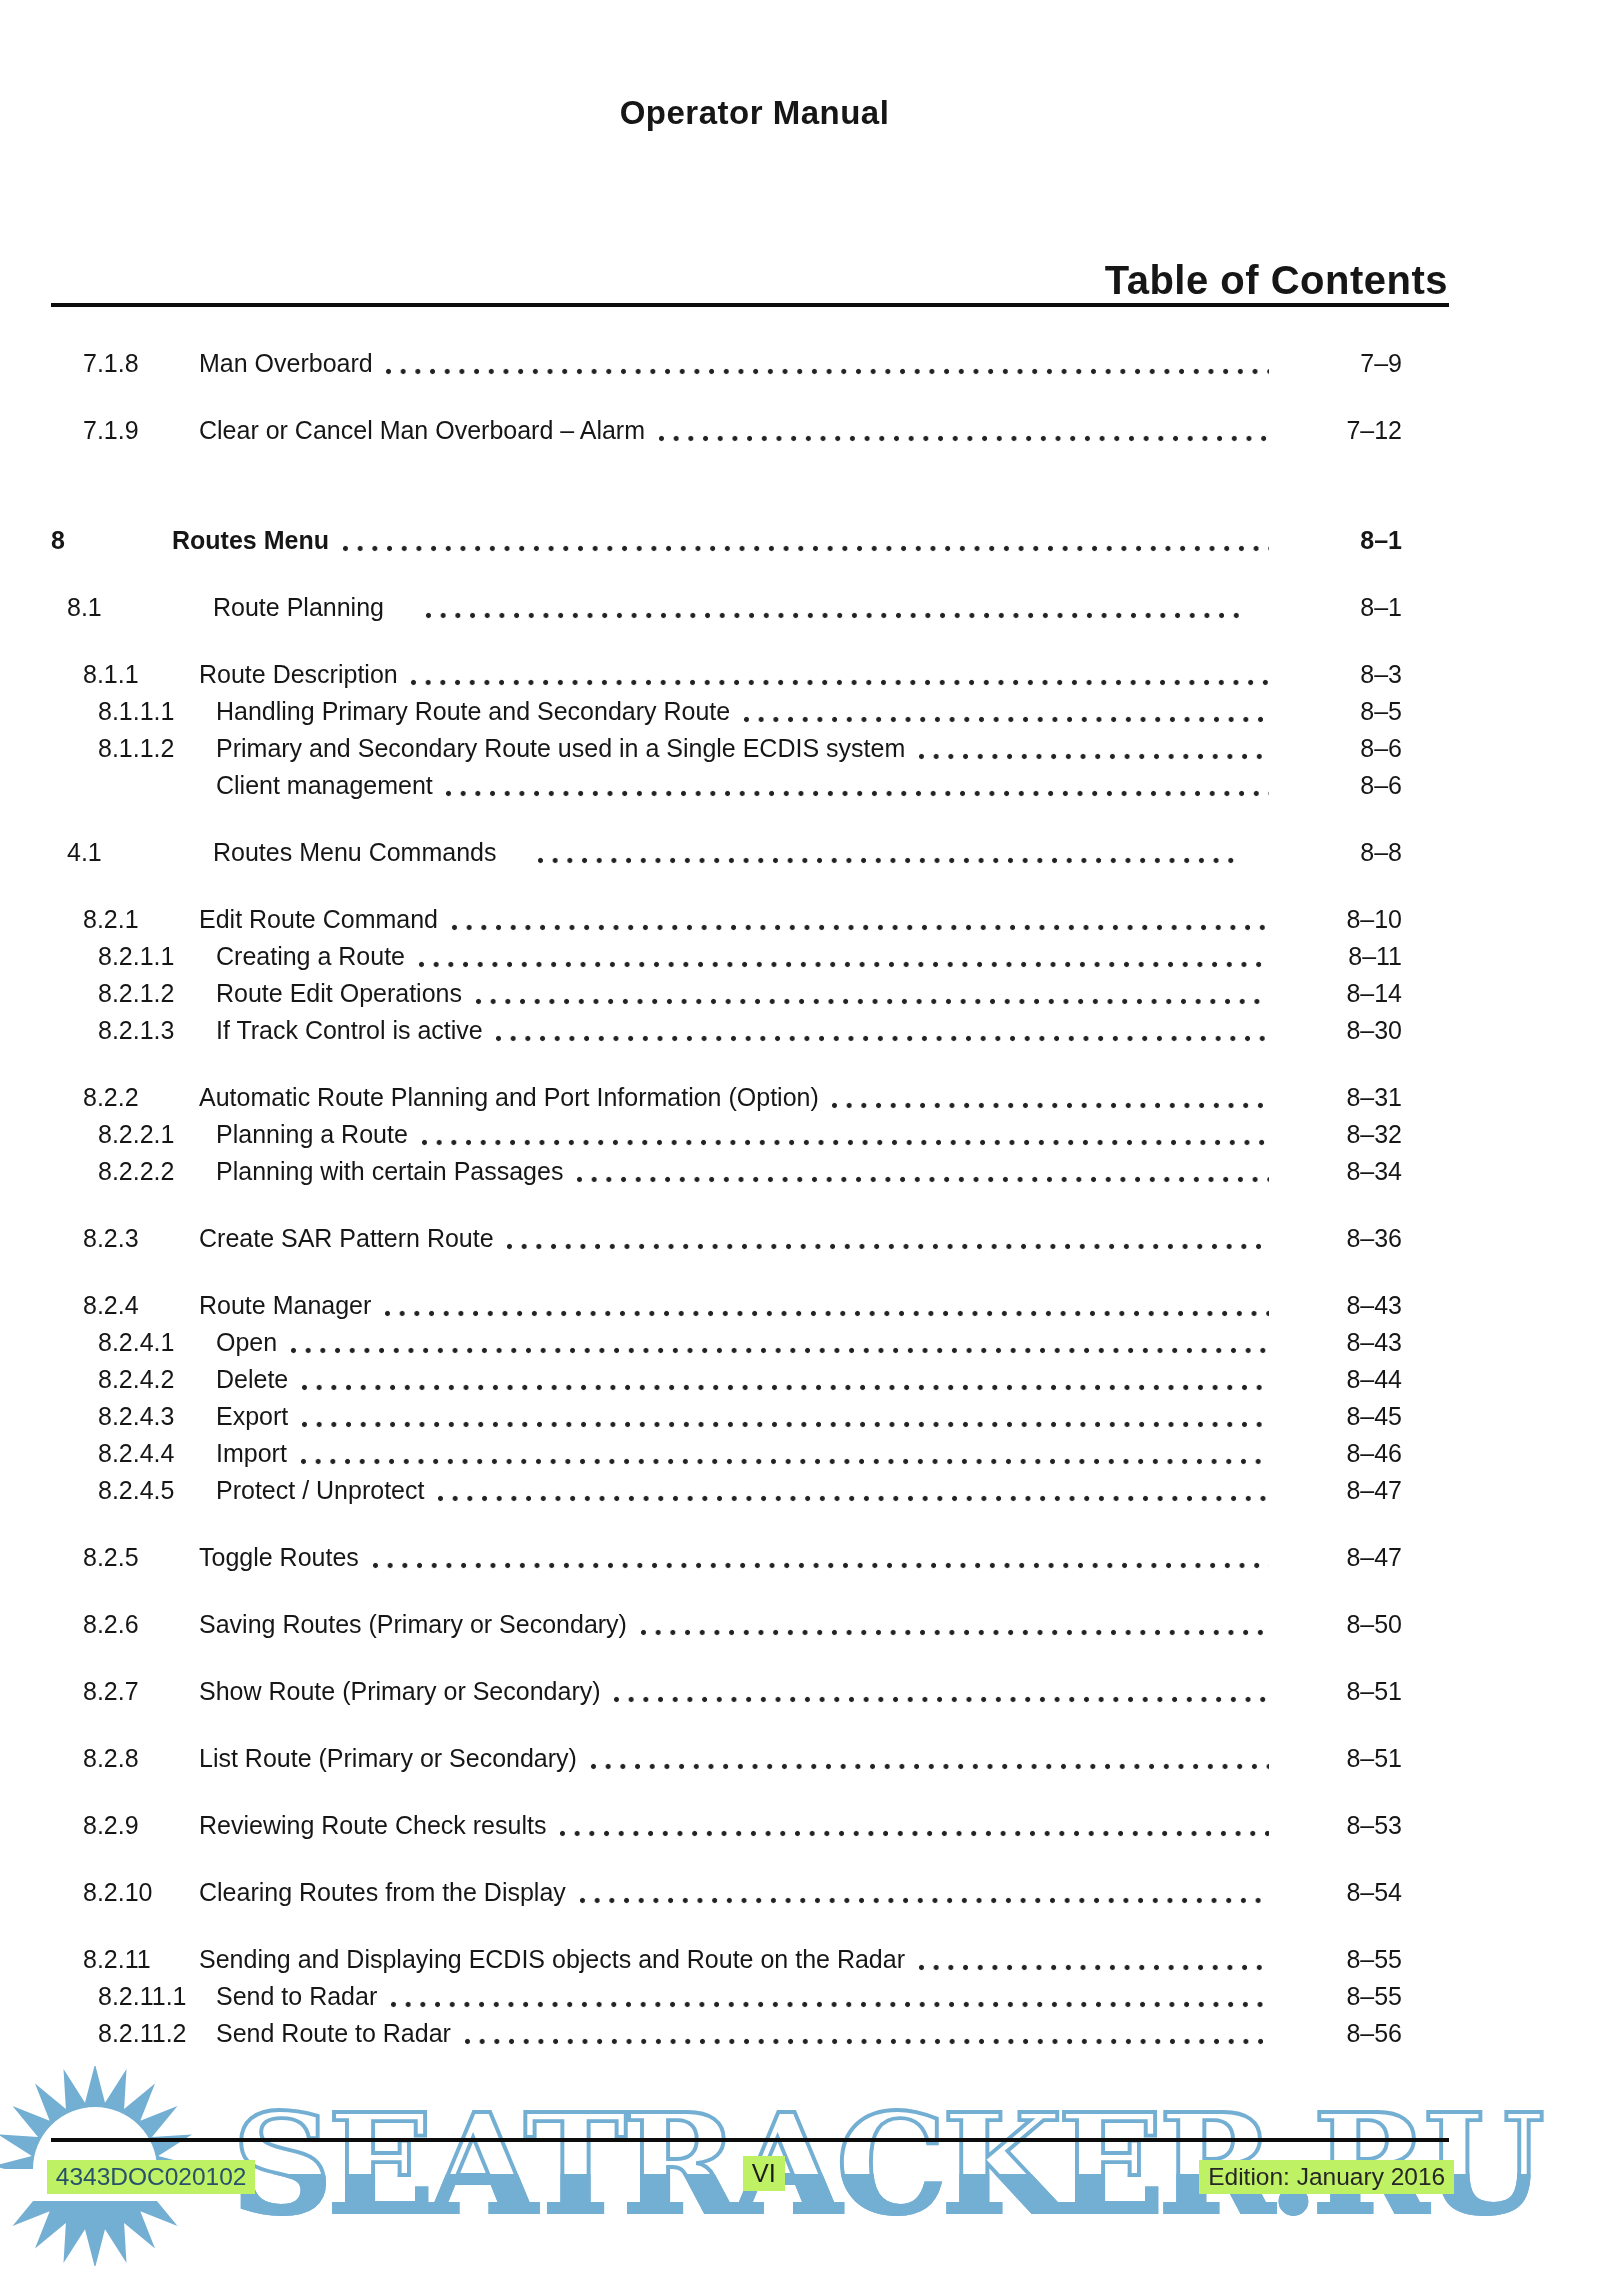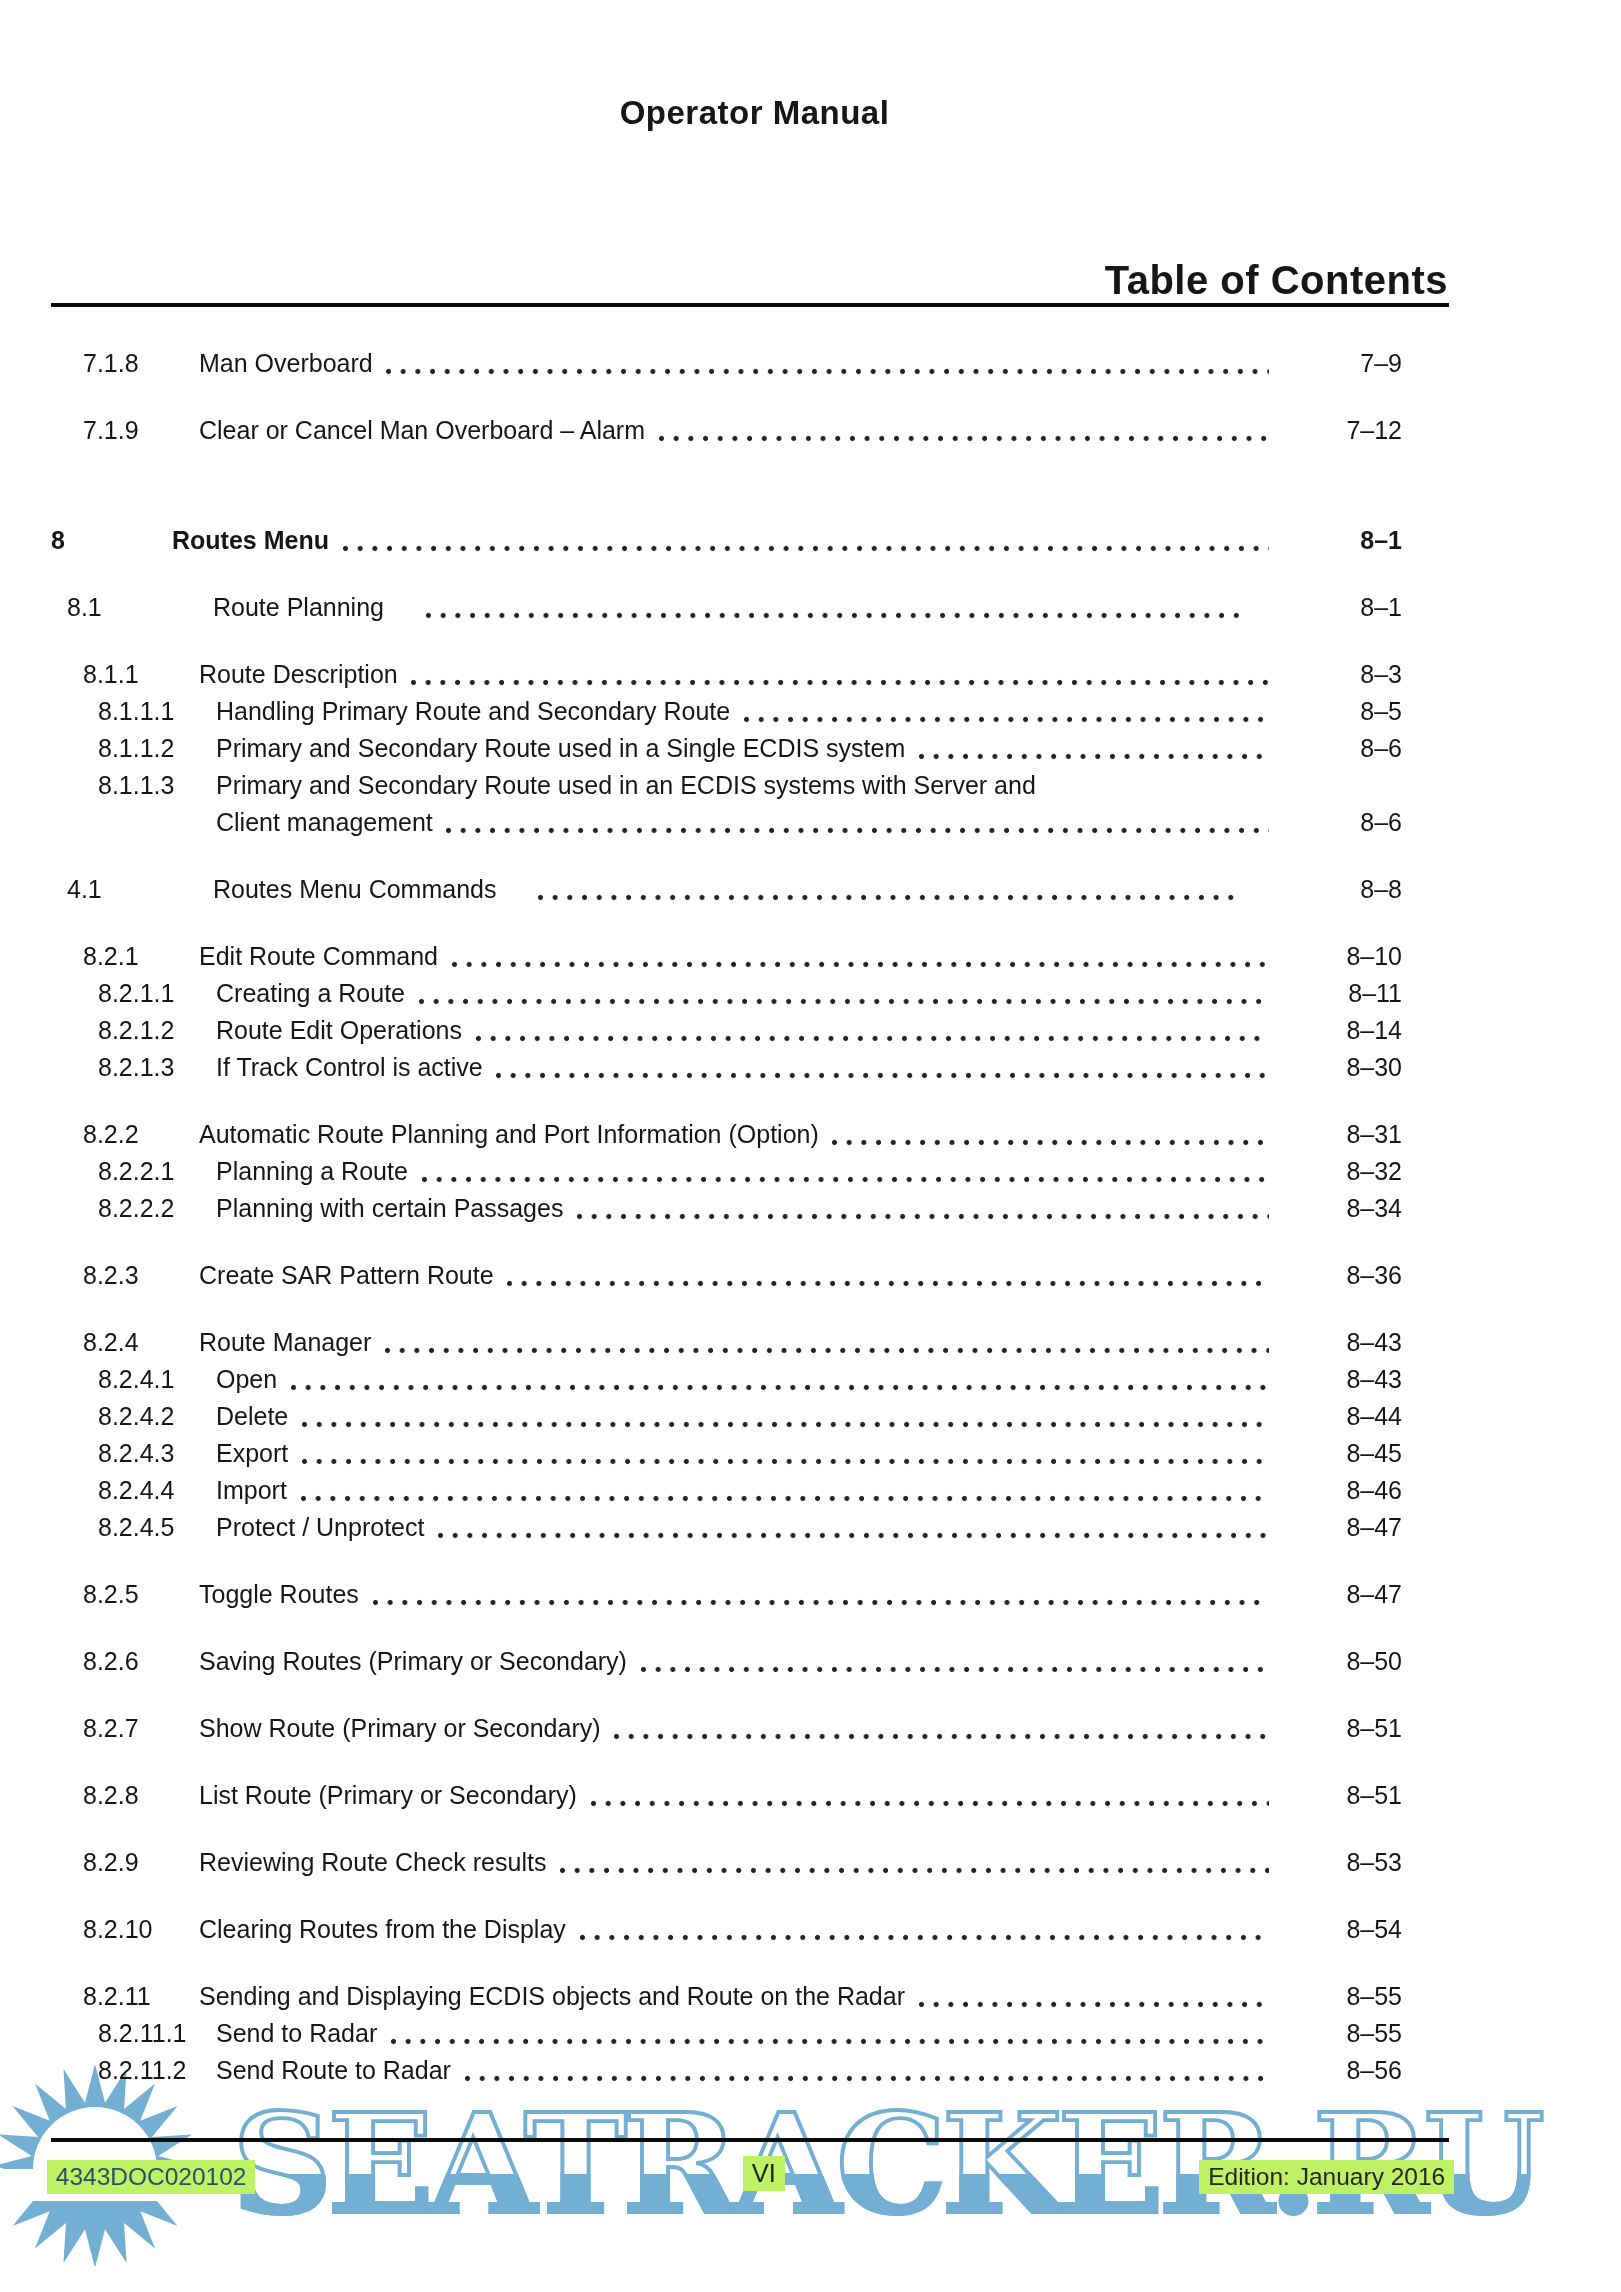--- a/index.html
+++ b/index.html
@@ -111,26 +111,20 @@
       <span class="title">Handling Primary Route and Secondary Route</span>
       <span class="dots"></span>
       <span class="pagenum">8–5</span>
     </div>
       <div class="toc-row lvl4">
       <span class="num">8.1.1.2</span>
       <span class="title">Primary and Secondary Route used in a Single ECDIS system</span>
       <span class="dots"></span>
       <span class="pagenum">8–6</span>
     </div>
-      <div class="toc-row lvl4 nopage">
-      <span class="num">8.1.1.3</span>
-      <span class="title">Primary and Secondary Route used in an ECDIS systems with Server and</span>
-      <span class="dots"></span>
-      <span class="pagenum"></span>
-    </div>
       <div class="toc-row lvl4">
       <span class="num"></span>
       <span class="title">Client management</span>
       <span class="dots"></span>
       <span class="pagenum">8–6</span>
     </div>
       <div class="toc-row lvl2 gap-md">
       <span class="num">4.1</span>
       <span class="title">Routes Menu Commands</span>
       <span class="dots"></span>

